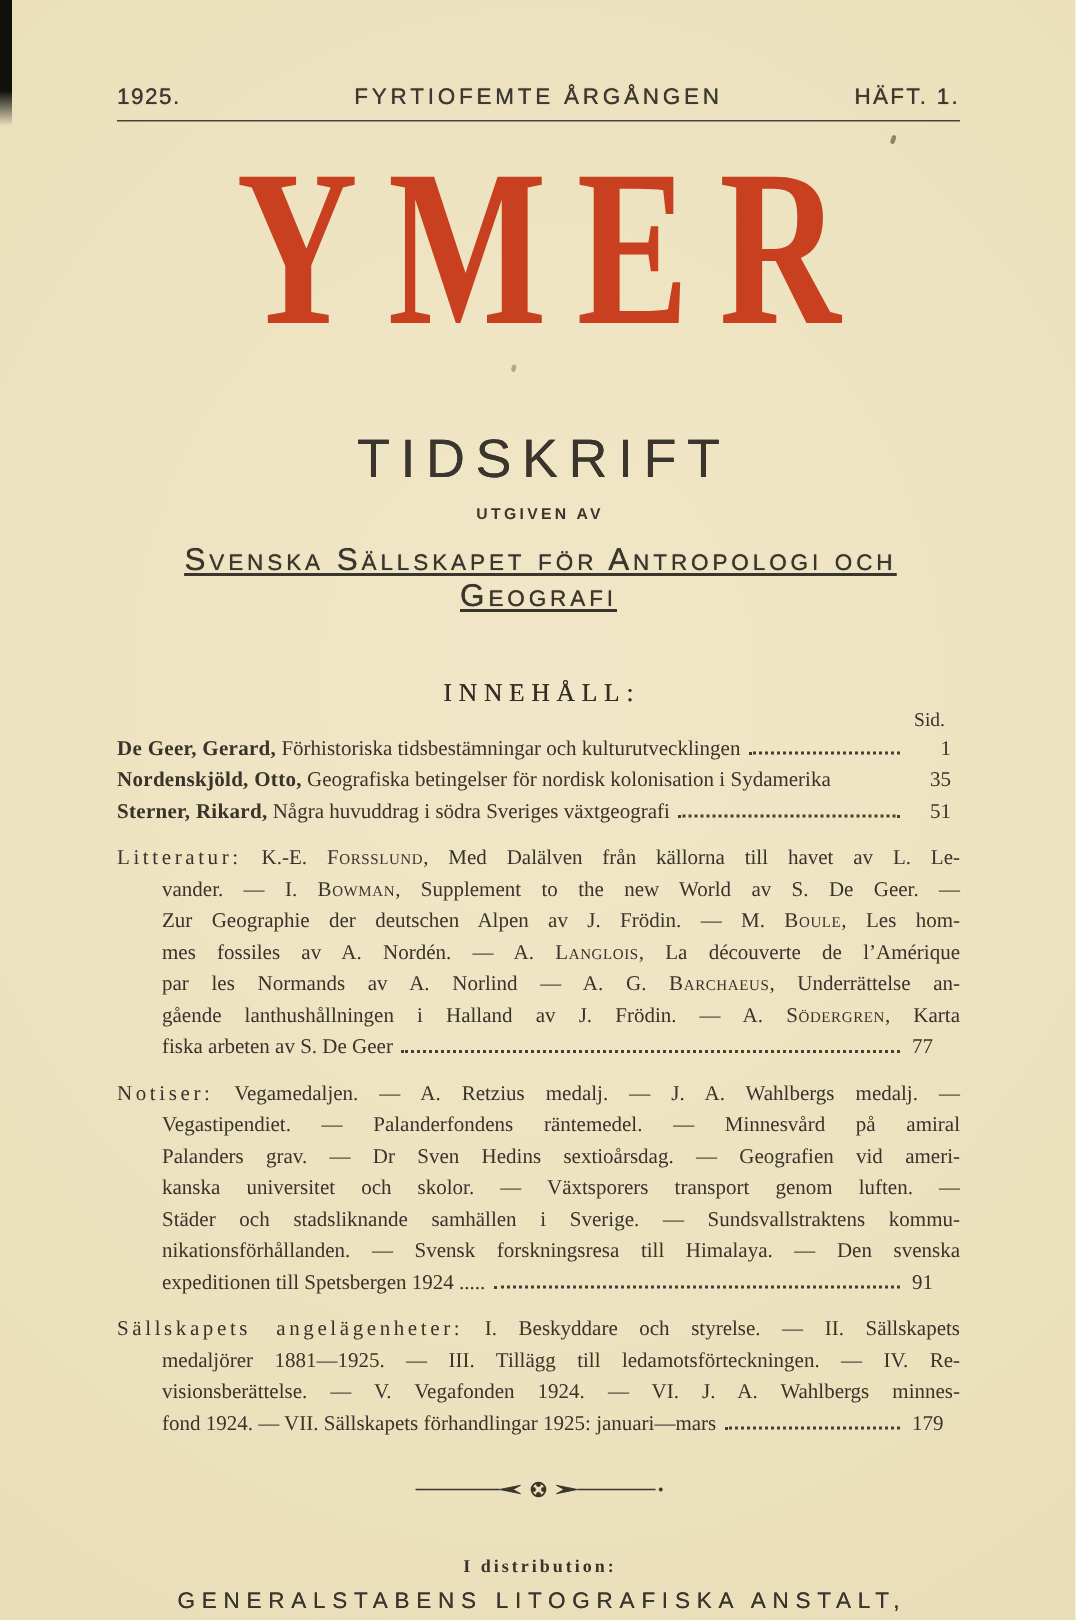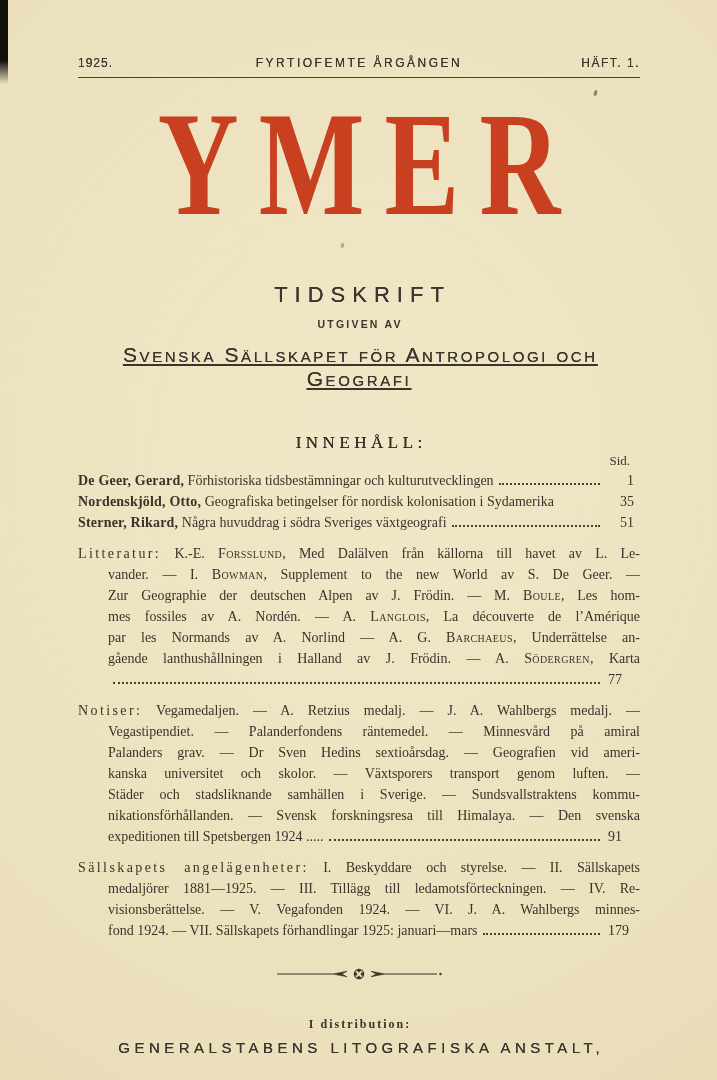--- a/index.html
+++ b/index.html
@@ -18,40 +18,40 @@
   .edge-artifact{
     position:absolute;left:0;top:0;width:8px;height:84px;
     background:linear-gradient(#11110c 0%,#11110c 72%,rgba(17,17,12,0) 100%);
   }
   .speck1{position:absolute;left:594px;top:90px;width:3px;height:6px;background:#776b50;border-radius:2px;transform:rotate(18deg);opacity:.8;}
   .speck2{position:absolute;left:341px;top:243px;width:3px;height:5px;background:#9c8e6c;border-radius:2px;transform:rotate(15deg);opacity:.7;}
 
   
   .header{display:flex;align-items:center;
     font-family:"Liberation Sans", sans-serif;
-    font-size:12px;color:#3c3830;
+    font-size:15px;color:#3c3830;
     text-shadow:0 0 .5px currentColor;gap:24px;}
   .header-year{width:110px;letter-spacing:1px;}
   .header-volume{flex:1;text-align:center;letter-spacing:2.5px;}
   .header-issue{width:110px;text-align:right;letter-spacing:1.5px;}
   .header-rule{border:none;border-top:1.6px solid #49443a;margin:7px 0 0 0;}
 
   
   .ymer{
     margin-top:22px;height:146px;
     text-align:center;
     font-family:"Liberation Serif", serif;font-weight:bold;
     font-size:112px;line-height:108px;
     letter-spacing:.18em;text-indent:.18em;
     transform:scaleY(1.33);transform-origin:50% 18%;
   }
   .tidskrift{
     margin-top:36px;text-align:center;
     font-family:"Liberation Sans", sans-serif;
-    font-size:22px;letter-spacing:7px;text-indent:7px;
+    font-size:36px;letter-spacing:7px;text-indent:7px;
     color:#3a362d;text-shadow:0 0 .4px currentColor;
   }
   .utgiven{
     margin-top:10px;text-align:center;
     font-family:"Liberation Sans", sans-serif;font-weight:bold;
     font-size:10.5px;letter-spacing:2.2px;text-indent:2.2px;color:#3a362d;
   }
   .society{
     margin-top:13px;text-align:center;
     font-family:"Liberation Sans", sans-serif;
@@ -141,20 +141,21 @@
 
   <div>
       <div class="csection">
         <div class="line first"><span class="sp">Litteratur:</span><span> K.-E. </span><span class="sc">Forsslund</span><span>, Med Dalälven från källorna till havet av L. Le-</span></div>
         <div class="line cont"><span>vander. — I. </span><span class="sc">Bowman</span><span>, Supplement to the new World av S. De Geer. —</span></div>
         <div class="line cont"><span>Zur Geographie der deutschen Alpen av J. Frödin. — M. </span><span class="sc">Boule</span><span>, Les hom-</span></div>
         <div class="line cont"><span>mes fossiles av A. Nordén. — A. </span><span class="sc">Langlois</span><span>, La découverte de l’Amérique</span></div>
         <div class="line cont"><span>par les Normands av A. Norlind — A. G. </span><span class="sc">Barchaeus</span><span>, Underrättelse an-</span></div>
         <div class="line cont"><span>gående lanthushållningen i Halland av J. Frödin. — A. </span><span class="sc">Södergren</span><span>, Karta</span></div>
         <div class="line cont lastline">
+          <span class="seg-wrap"><span>fiska arbeten av S. De Geer</span></span>
           <span class="leader dots"></span>
           <span class="pagenum">77</span>
         </div>
       </div>
       <div class="csection">
         <div class="line first"><span class="sp">Notiser:</span><span> Vegamedaljen. — A. Retzius medalj. — J. A. Wahlbergs medalj. —</span></div>
         <div class="line cont"><span>Vegastipendiet. — Palanderfondens räntemedel. — Minnesvård på amiral</span></div>
         <div class="line cont"><span>Palanders grav. — Dr Sven Hedins sextioårsdag. — Geografien vid ameri-</span></div>
         <div class="line cont"><span>kanska universitet och skolor. — Växtsporers transport genom luften. —</span></div>
         <div class="line cont"><span>Städer och stadsliknande samhällen i Sverige. — Sundsvallstraktens kommu-</span></div>

